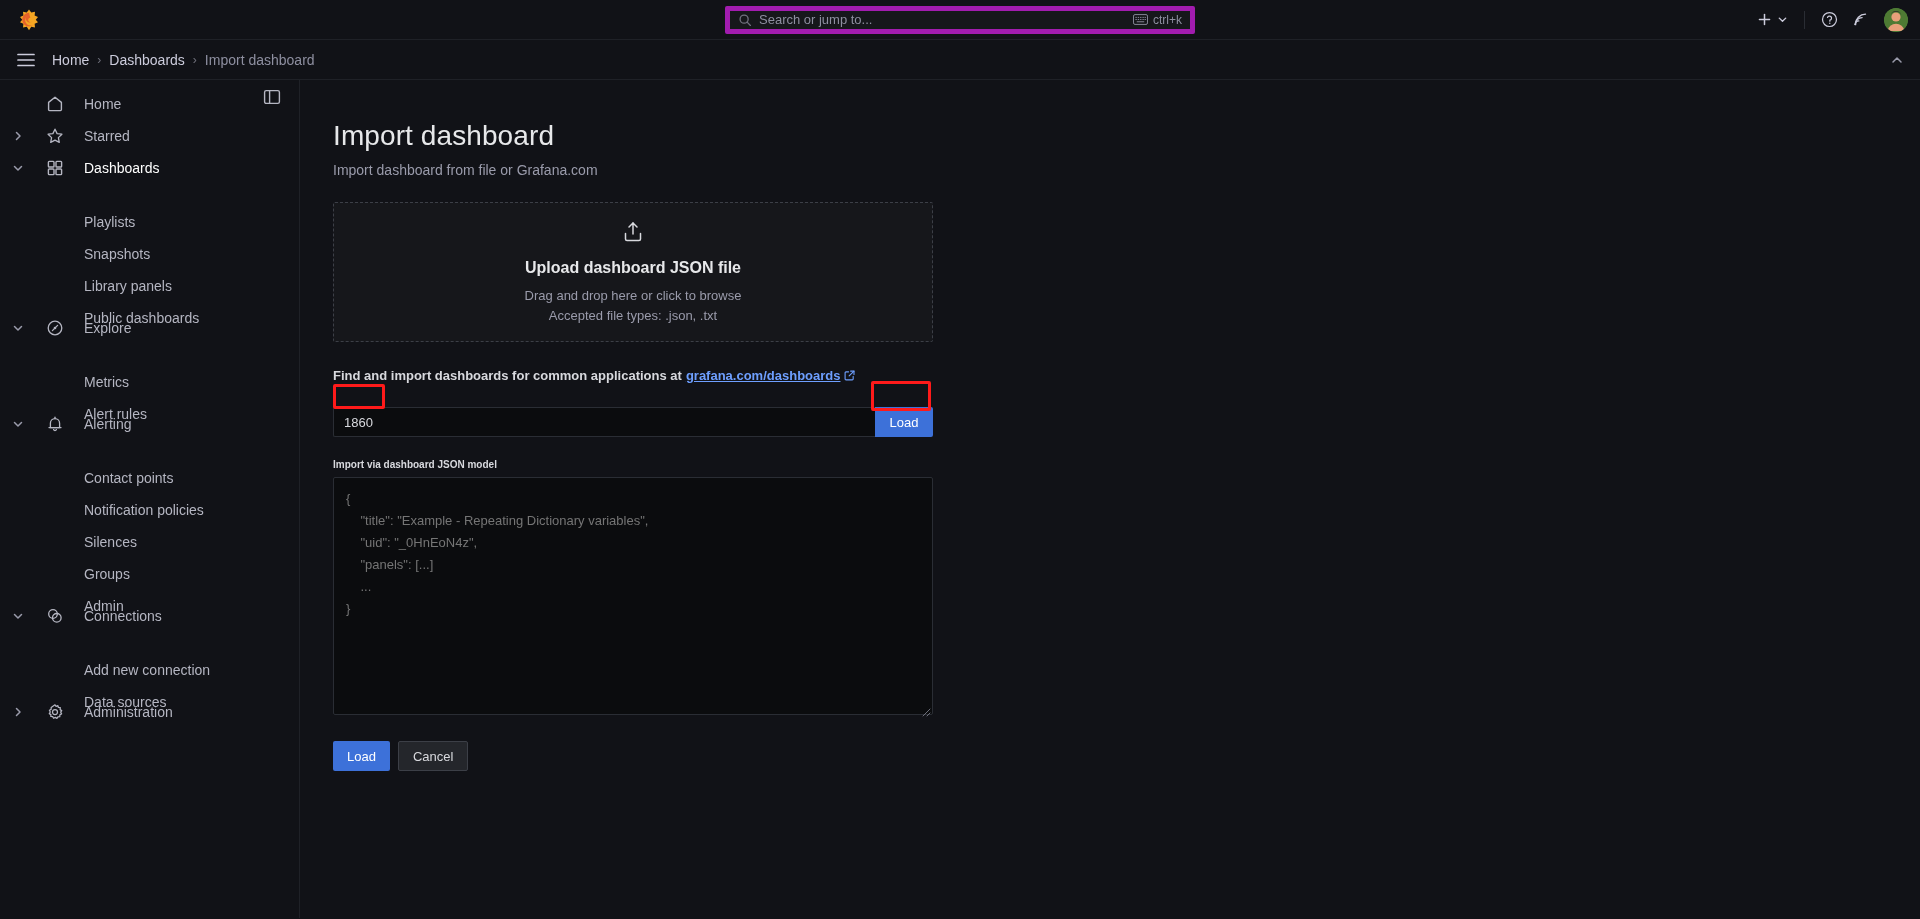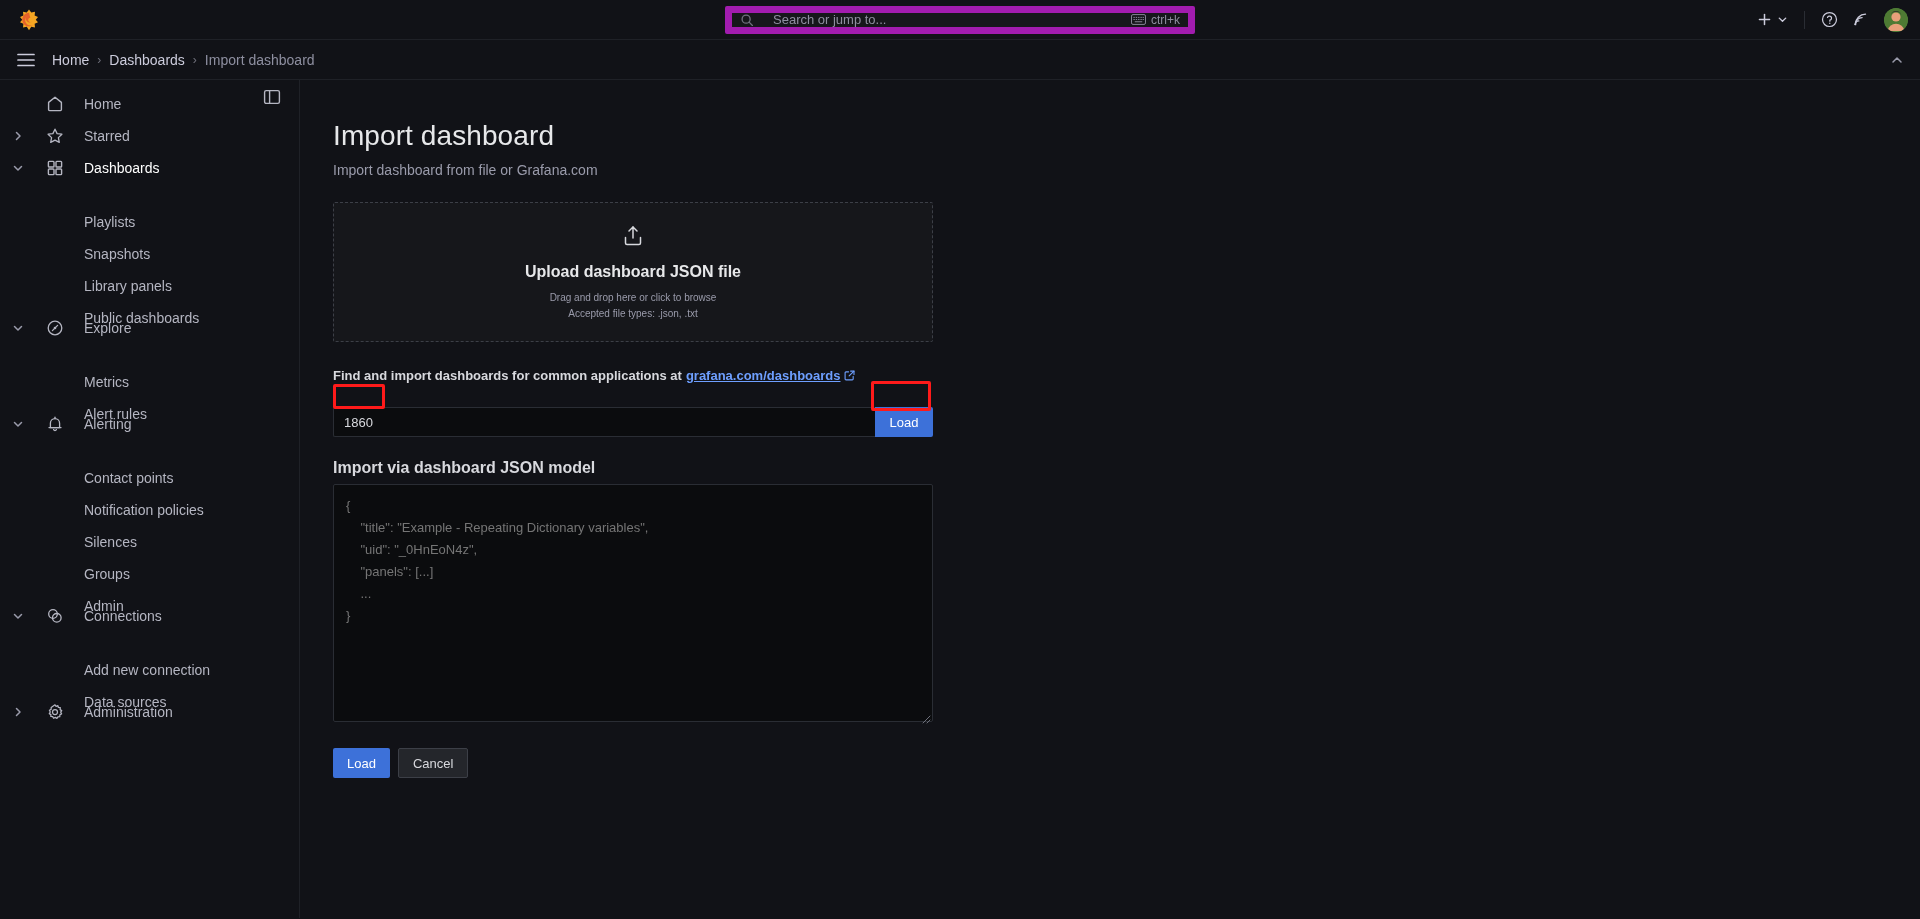--- a/index.html
+++ b/index.html
@@ -19,25 +19,25 @@
     border-bottom: 1px solid #1f2127;
     display: flex; align-items: center;
   }
   .logo-wrap { width: 58px; display: flex; justify-content: center; align-items: center; }
   .logo { width: 24px; height: 24px; }
 
   .search-box {
     position: absolute; left: 50%; transform: translateX(-50%);
     width: 470px; height: 28px;
     background: #16171b;
-    border: 7px solid #a21caf;
+    border: 5px solid #a21caf;
     border-radius: 2px;
     display: flex; align-items: center;
     padding: 0 8px;
-    gap: 19px;
+    gap: 7px;
   }
   .search-box .sicon { width: 14px; height: 14px; flex: 0 0 auto; opacity: .75; }
   .search-ph { font-size: 13px; color: #8e8fa0; flex: 1; }
   .kbd-hint { display: flex; align-items: center; gap: 5px; color: #8e8fa0; font-size: 12px; }
   .kbd-hint .kicon { width: 15px; height: 11px; }
 
   .top-right {
     position: absolute; right: 12px;
     display: flex; align-items: center; gap: 4px;
   }
@@ -120,21 +120,21 @@
     height: 140px;
     border: 1px dashed #3c3f47;
     border-radius: 2px;
     background: #16171b;
     display: flex; flex-direction: column;
     align-items: center; justify-content: center;
     gap: 0;
   }
   .dz-icon { color: #d8d9de; margin-bottom: 12px; }
   .dz-title { font-size: 16px; font-weight: 600; color: #e7e8ea; }
-  .dz-line { font-size: 10px; color: #9a9bab; margin-top: 11px; }
+  .dz-line { font-size: 13px; color: #9a9bab; margin-top: 11px; }
   .dz-line.second { margin-top: 5px; }
 
   .find-row { margin-top: 26px; font-size: 13px; font-weight: 600; color: #d8d9de; display: flex; align-items: center; gap: 4px; }
   .find-link { color: #6e9fff; text-decoration: underline; font-weight: 600; }
   .ext-icon { color: #6e9fff; display: inline-flex; }
 
   .input-row { margin-top: 24px; display: flex; height: 30px; position: relative; }
   .gcom-input {
     flex: 1;
     background: #0b0c0e;
@@ -151,21 +151,21 @@
     width: 58px;
     background: #3d71d9;
     border: none;
     border-radius: 0 2px 2px 0;
     color: #fff;
     font-size: 13px; font-weight: 500;
     font-family: "Liberation Sans", sans-serif;
     display: flex; align-items: center; justify-content: center;
   }
 
-  .json-label { margin-top: 22px; font-size: 16px; font-weight: 600; color: #d8d9de; }
+  .json-label { margin-top: 22px; font-size: 10px; font-weight: 600; color: #d8d9de; }
   .json-area {
     margin-top: 7px;
     width: 600px; height: 238px;
     background: #0b0c0e;
     border: 1px solid #2a2d34;
     border-radius: 2px;
     color: #6f717c;
     font-size: 13px;
     line-height: 22px;
     font-family: "Liberation Sans", sans-serif;

